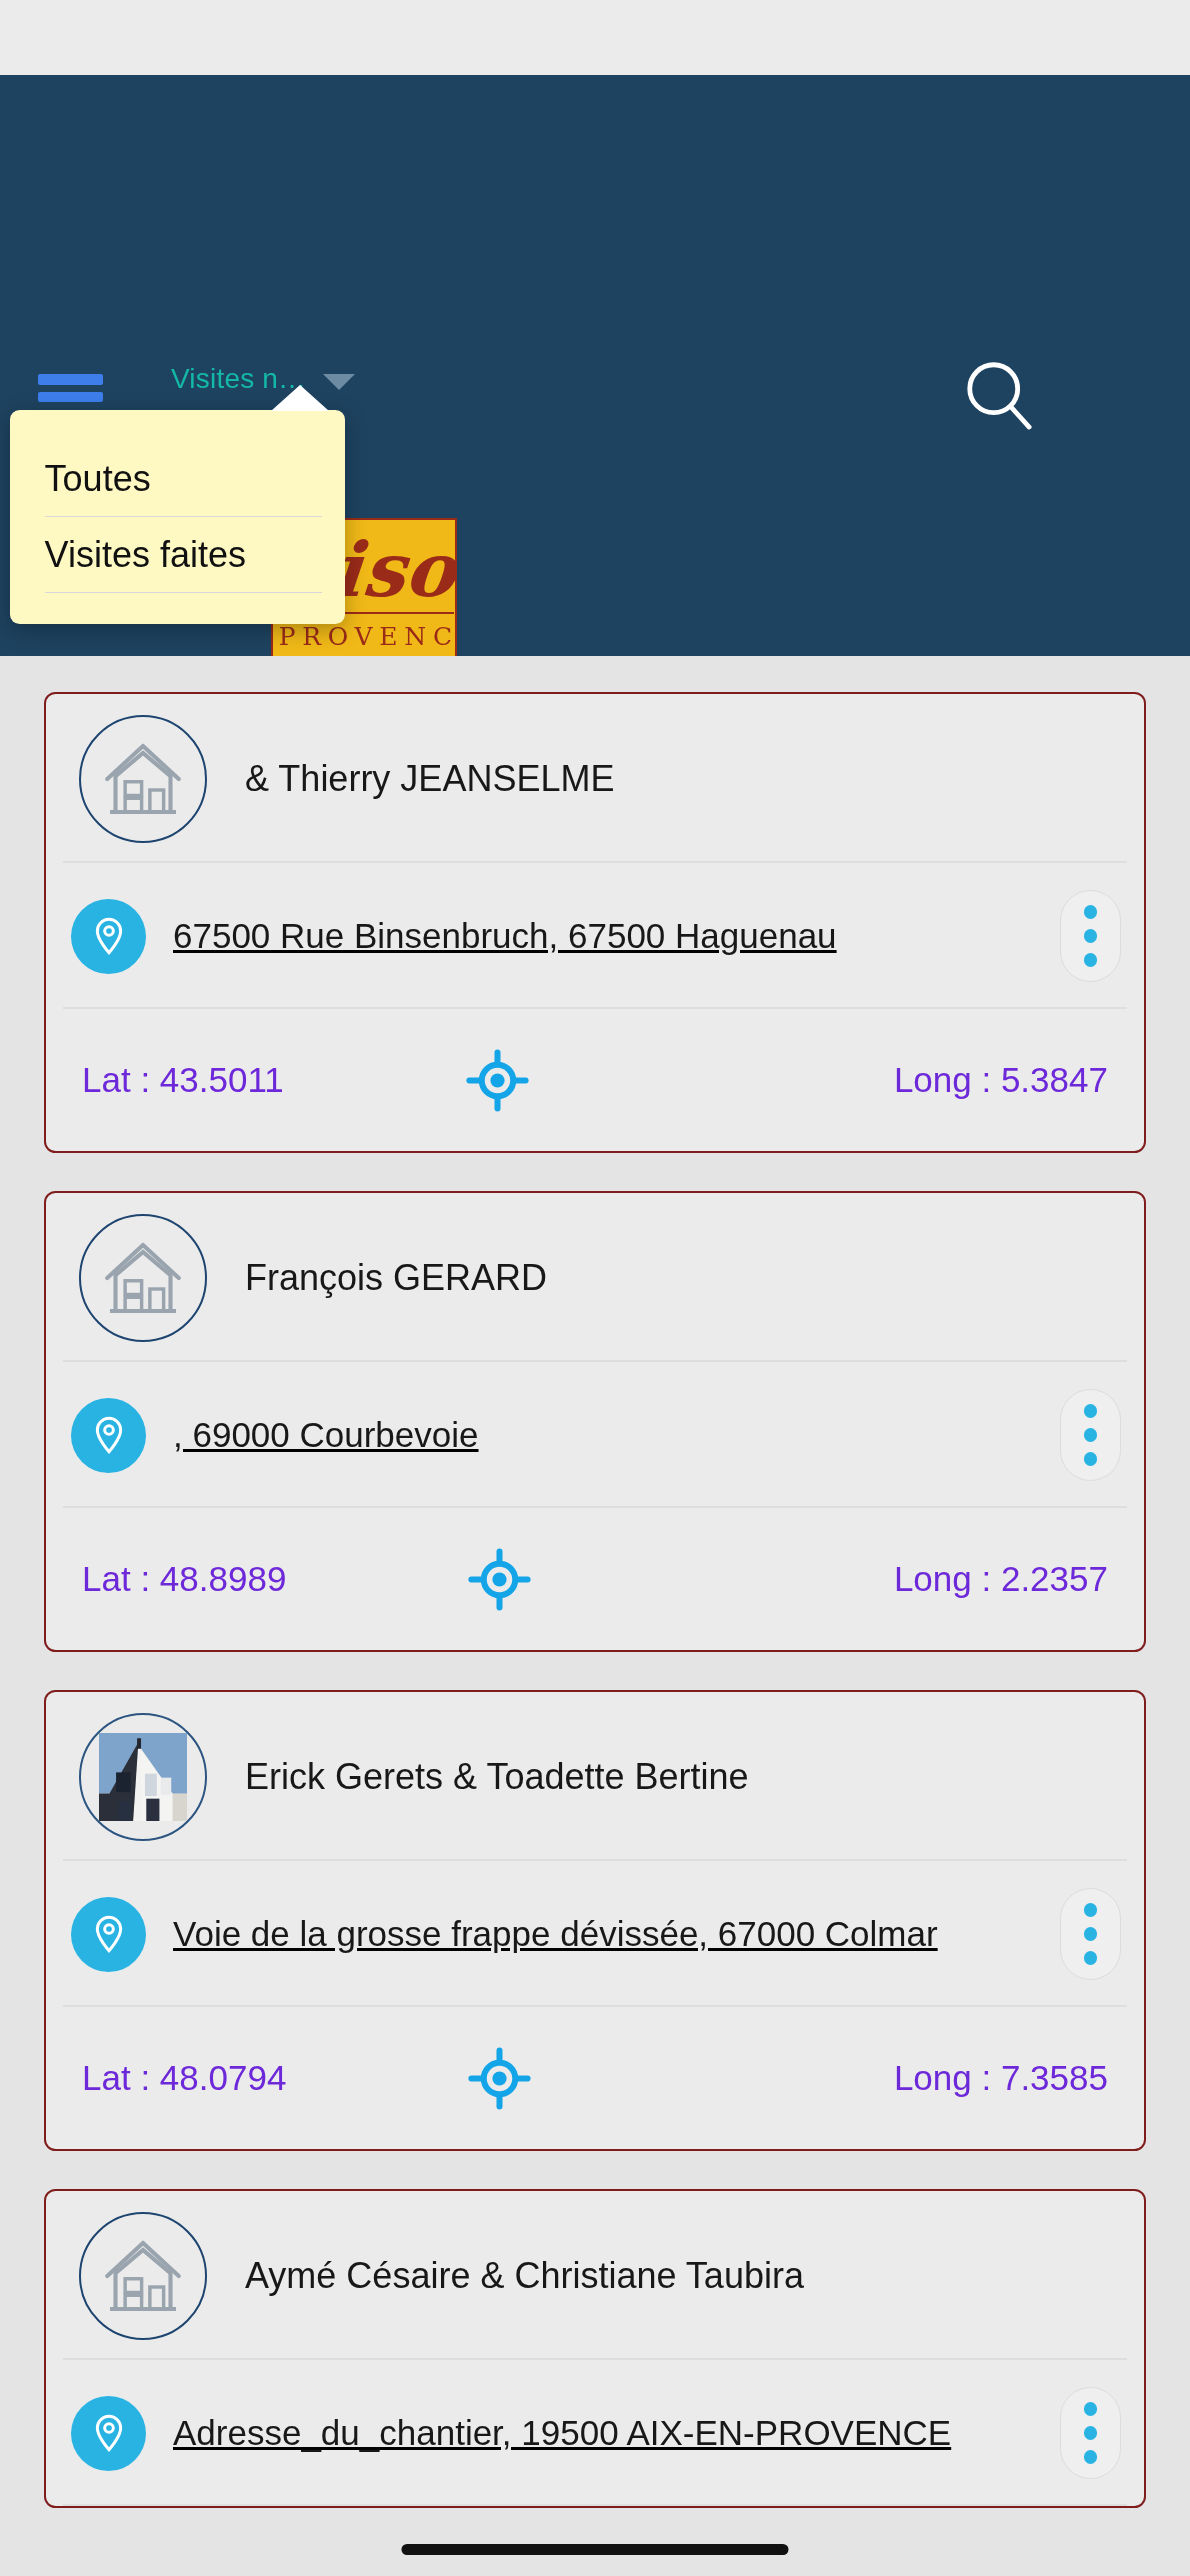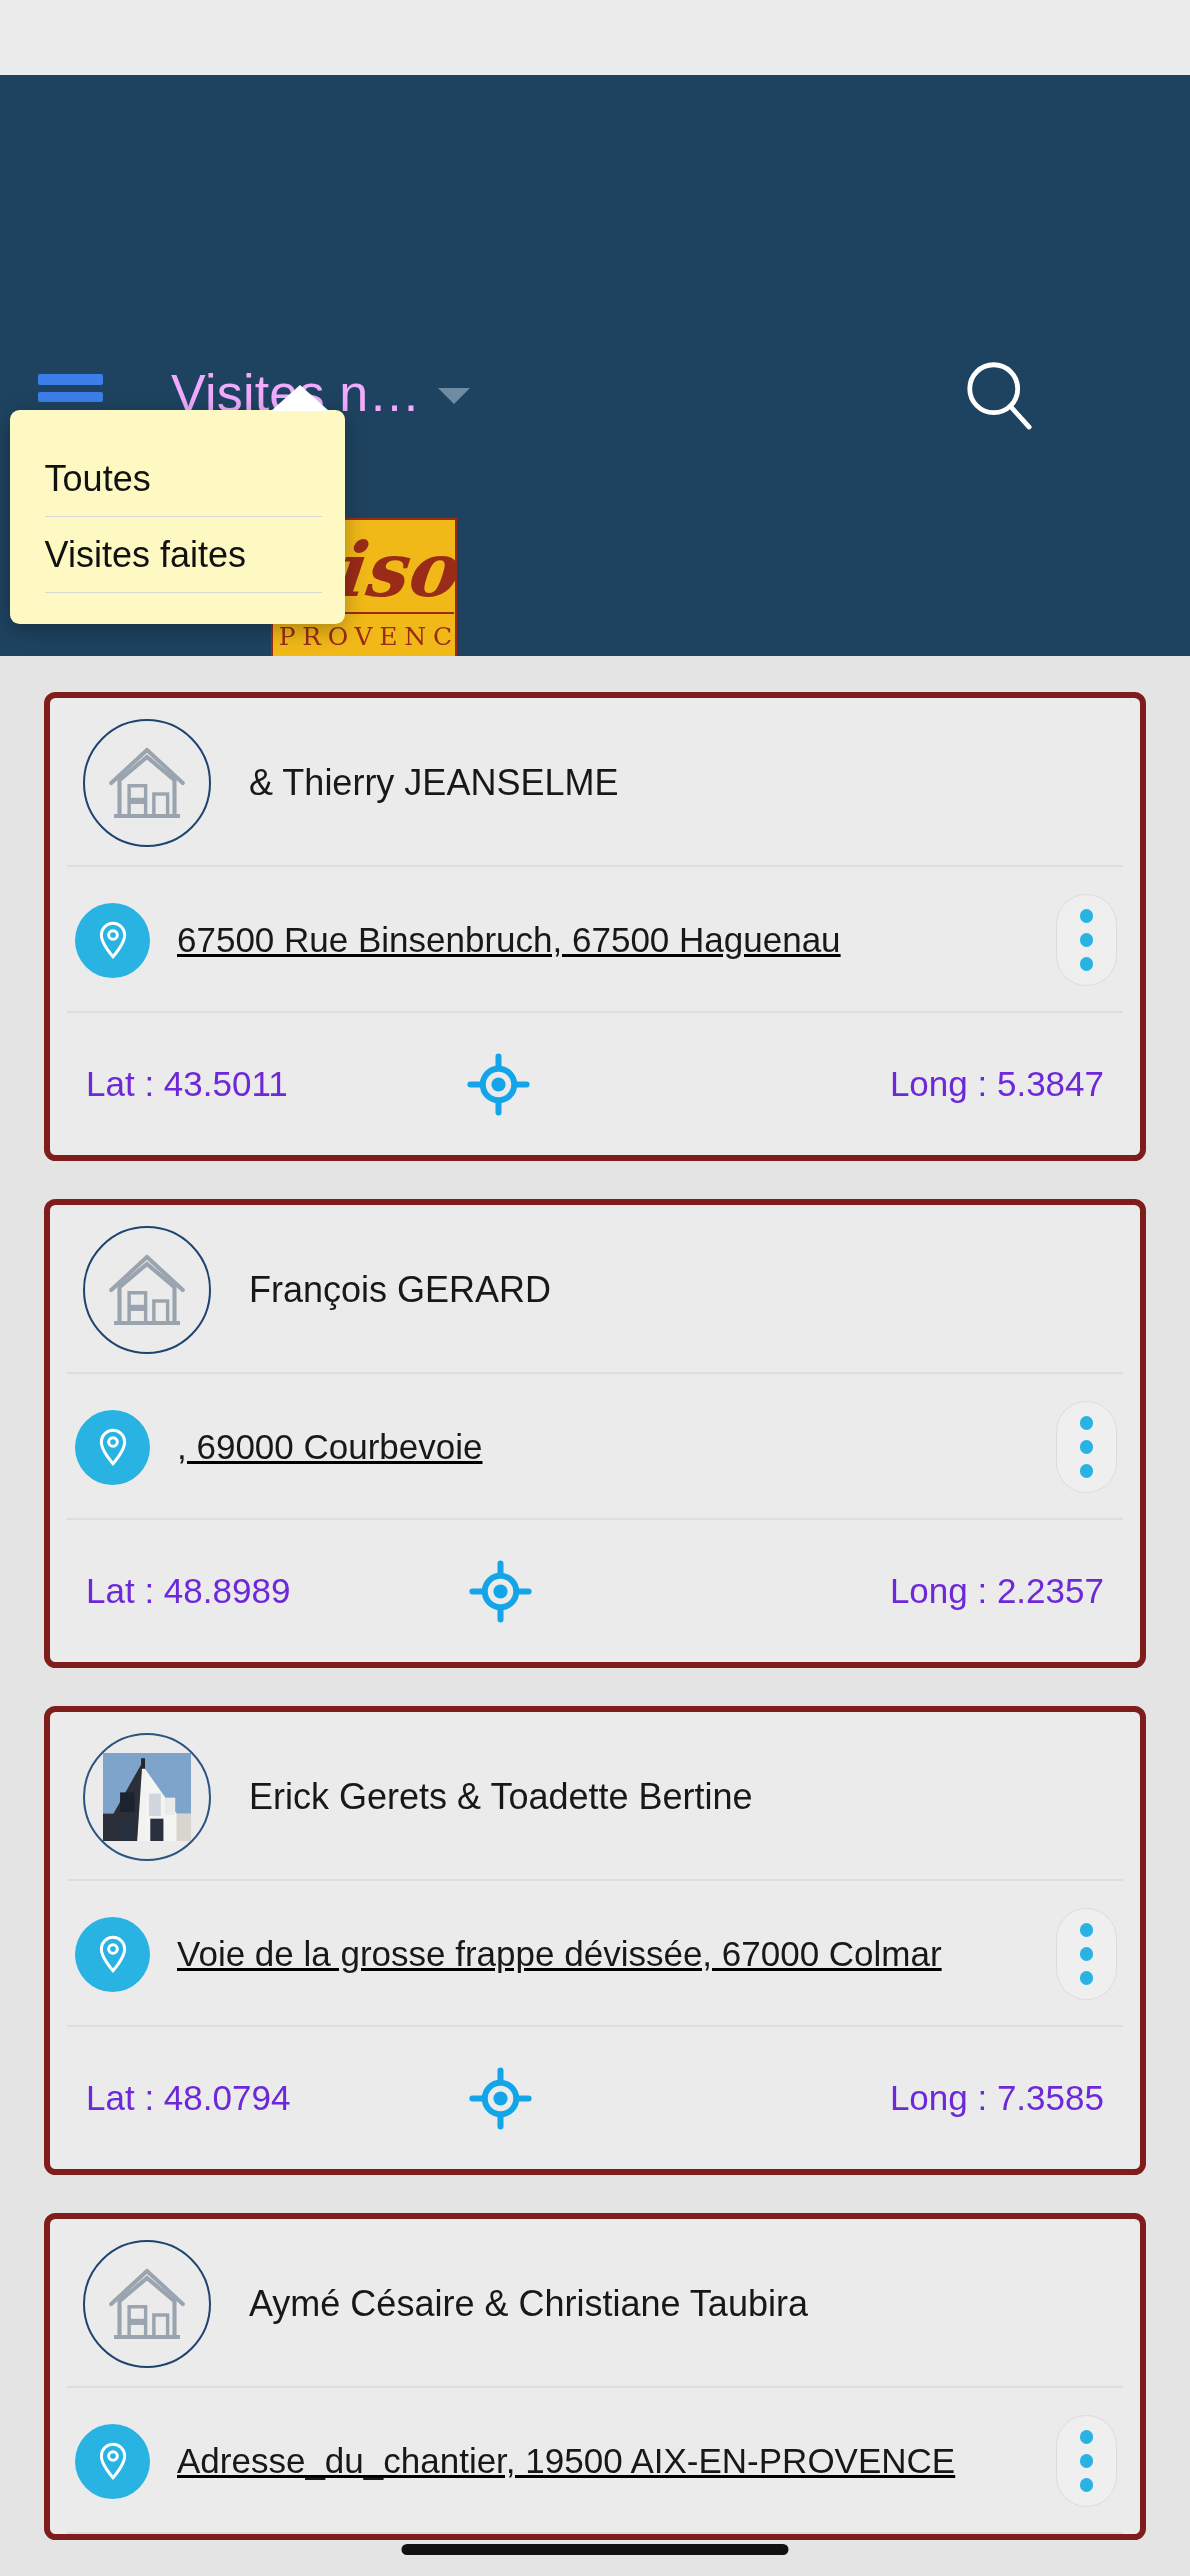--- a/index.html
+++ b/index.html
@@ -51,22 +51,22 @@
   }
   .filter-btn {
     position: absolute;
     left: 171px; top: 288px;
     display: flex;
     align-items: center;
     gap: 17px;
     cursor: pointer;
   }
   .filter-label {
-    color: #f0abfc;
-    font-size: 52px;
+    color: #14b8a6;
+    font-size: 28px;
     letter-spacing: 0.2px;
     white-space: nowrap;
   }
   .caret {
     width: 0; height: 0;
     border-left: 16.3px solid transparent;
     border-right: 16.3px solid transparent;
     border-top: 16.3px solid #6d8ca3;
     margin-top: 5.8px;
   }
@@ -189,21 +189,21 @@
   .list {
     position: absolute;
     top: 656px; left: 0;
     width: 1190px;
     height: 1921px;
     background: #e4e4e4;
     padding: 36px 44px 0 44px;
   }
   .card {
     background: #ebebeb;
-    border: 6px solid #7f1d1d;
+    border: 2px solid #7f1d1d;
     border-radius: 11.5px;
     margin-bottom: 38px;
     overflow: hidden;
   }
   .card-head {
     display: flex;
     align-items: center;
     height: 169px;
     padding: 0 33px;
     position: relative;

